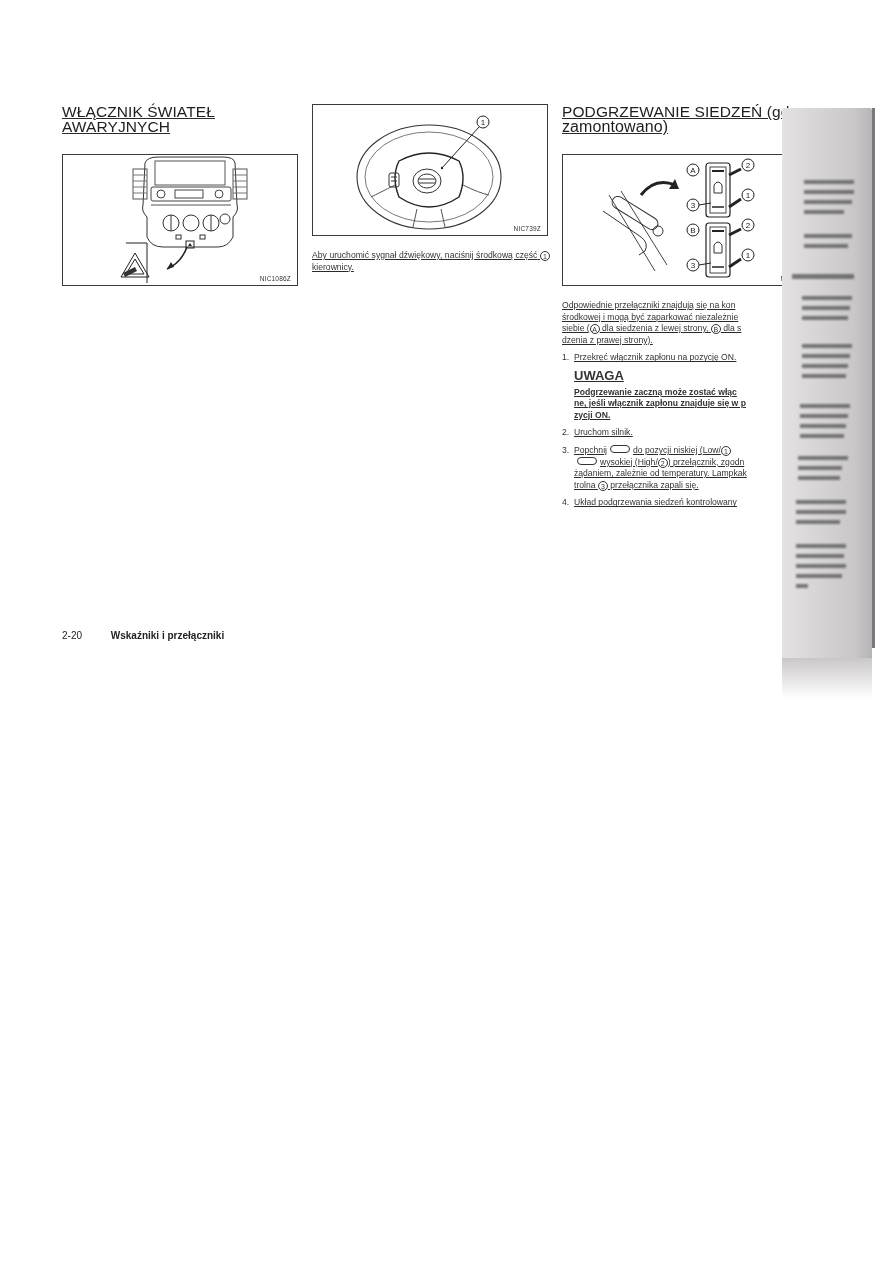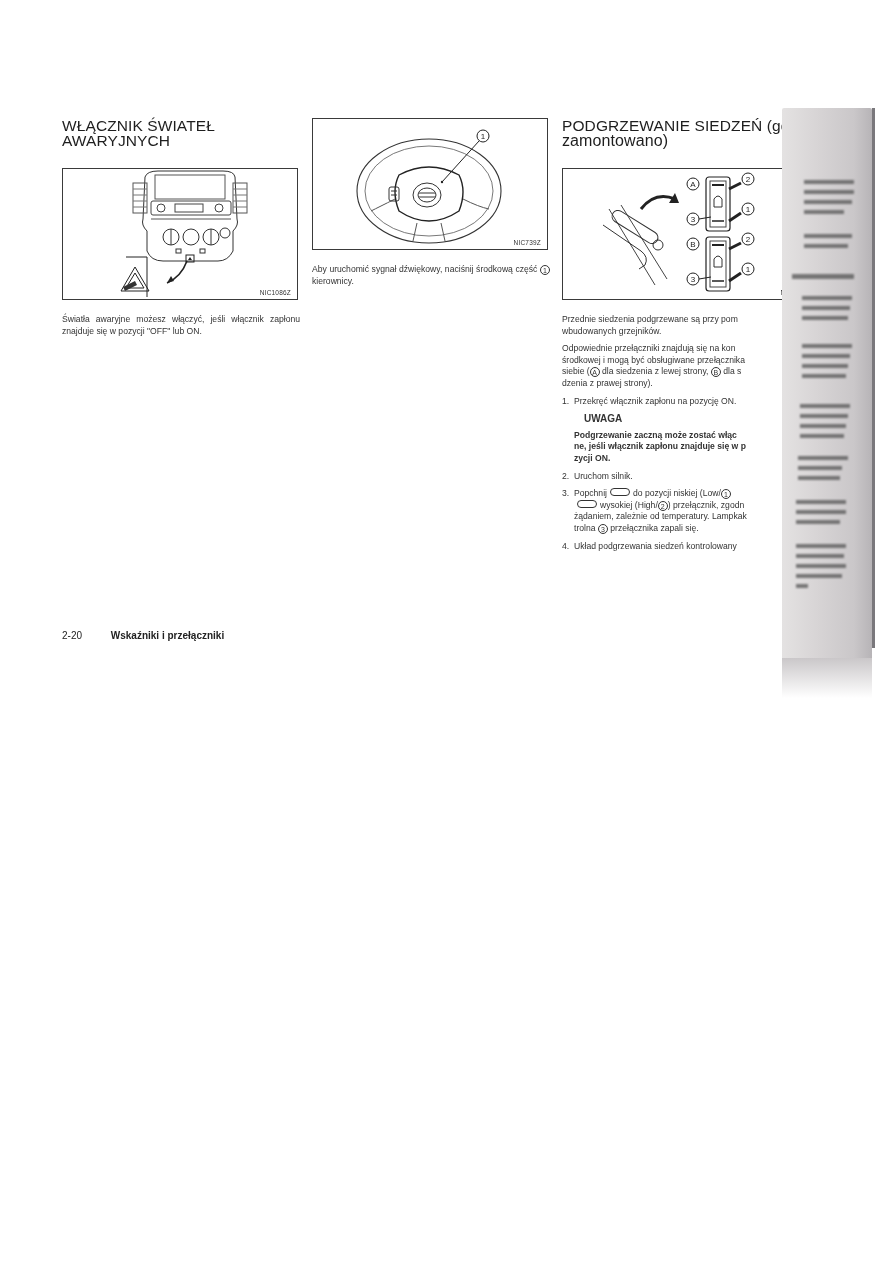--- a/index.html
+++ b/index.html
@@ -1,37 +1,37 @@
 <!DOCTYPE html>
 <html><head>
 <meta charset="utf-8">
 <style>
   html, body { margin:0; padding:0; }
   body {
     width:893px; height:1263px; background:#ffffff; position:relative; overflow:hidden;
     font-family:"Liberation Sans", sans-serif; color:#2a2a2a;
   }
-  .col { position:absolute; top:118px; }
+  .col { position:absolute; top:104px;text-decoration:underline; }
   .col-1 { left:62px; width:238px; }
   .col-2 { left:312px; width:238px; }
   .col-3 { left:562px; width:228px; overflow:hidden; height:520px; }
   .heading { font-size:15.5px; line-height:15px; letter-spacing:0.1px; color:#1e1e1e; height:50px; white-space:nowrap; }
   .heading .sub { font-size:16px; }
   .figure {
     position:relative; width:236px; height:132px; border:1px solid #3a3a3a; background:#fff; box-sizing:border-box;
   }
   .col-3 .figure { width:240px; border-right:none; }
   .fig-code { position:absolute; right:6px; bottom:3px; font-size:6.5px; color:#333; letter-spacing:0.2px; }
   .body-text { margin-top:14px; font-size:8.6px; line-height:11.6px; color:#333; }
   .body-text p { margin:0 0 6px 0; text-align:justify; }
   .col-3 .body-text p { white-space:nowrap; text-align:left; }
   .list { margin:0; padding:0; list-style:none; }
   .list li { position:relative; padding-left:12px; margin-bottom:6px; white-space:nowrap; }
   .list li .num { position:absolute; left:0; top:0; }
-  .note-title { font-weight:bold; font-size:10px; margin:6px 0 5px 22px; }
+  .note-title { font-weight:bold; font-size:13px; margin:6px 0 5px 12px; }
   .note-body { font-weight:bold; margin:0 0 6px 12px; white-space:nowrap; line-height:11.6px; }
   .circ {
     display:inline-block; width:10px; height:10px; border:1px solid #333; border-radius:50%;
     font-size:7px; line-height:10px; text-align:center; vertical-align:-1px; box-sizing:border-box;
   }
   .pill { display:inline-block; width:18px; height:6px; border:1px solid #333; border-radius:4px; vertical-align:0px; margin:0 3px; }
   .footer { position:absolute; left:62px; top:630px; font-size:10px; color:#222; }
   .footer .page { margin-right:26px; }
   .footer .section { font-weight:bold;text-align:right; }
   .page-edge {
@@ -94,21 +94,20 @@
       <path d="M104 114 l7 -2 l-3 -5 z" fill="#222"></path>
 
       <path d="M72 98 L86 122 L58 122 Z" fill="none" stroke="#222" stroke-width="1"></path>
       <path d="M72 104 L81 119 L63 119 Z" fill="none" stroke="#222" stroke-width="1"></path>
 
       <path d="M60 118 L72 112 L74 116 L62 122 Z" fill="#333"></path>
     </svg>
     <span class="fig-code">NIC1086Z</span>
   </div>
   <div class="body-text">
-    <p>Światła awaryjne możesz włączyć, jeśli włącznik zapłonu znajduje się w pozycji "OFF" lub ON.</p>
   </div>
 </div>
 
 <div class="col col-2">
   <div class="figure">
     <svg width="234" height="130" viewBox="0 0 234 130">
       <ellipse cx="116" cy="72" rx="72" ry="52" fill="none" stroke="#333" stroke-width="1.1"></ellipse>
       <ellipse cx="116" cy="72" rx="64" ry="45" fill="none" stroke="#555" stroke-width="0.8"></ellipse>
 
       <path d="M86 56 Q116 40 146 56 Q154 72 146 92 Q116 112 86 92 Q78 72 86 56 Z" fill="none" stroke="#222" stroke-width="1.4"></path>
@@ -194,26 +193,22 @@
         <circle cx="130" cy="110" r="6" fill="#fff" stroke="#222"></circle>
           <text x="130" y="113">3</text>
       </g>
       <line x1="136" y1="50" x2="148" y2="48" stroke="#222"></line>
         <line x1="136" y1="110" x2="148" y2="108" stroke="#222"></line>
     </svg>
     <span class="fig-code">NIC1</span>
   </div>
   <div class="body-text">
     <p>
-      <span>Przednie siedzenia podgrzewane są przy pom</span><br>
-      <span>wbudowanych grzejników.</span>
-    </p>
-    <p>
       <span>Odpowiednie przełączniki znajdują się na kon</span><br>
-      <span>środkowej i mogą być obsługiwane przełącznika</span><br>
+      <span>środkowej i mogą być zaparkować niezależnie</span><br>
       <span>siebie (</span><span class="circ">A</span><span> dla siedzenia z lewej strony, </span><span class="circ">B</span><span> dla s</span><br>
       <span>dzenia z prawej strony).</span>
     </p>
     <ul class="list">
       <li><span class="num">1.</span><span>Przekręć włącznik zapłonu na pozycję ON.</span></li>
     </ul>
     <div class="note-title">UWAGA</div>
     <div class="note-body">
       <span>Podgrzewanie zaczną może zostać włąc</span><br>
       <span>ne, jeśli włącznik zapłonu znajduje się w p</span><br>

